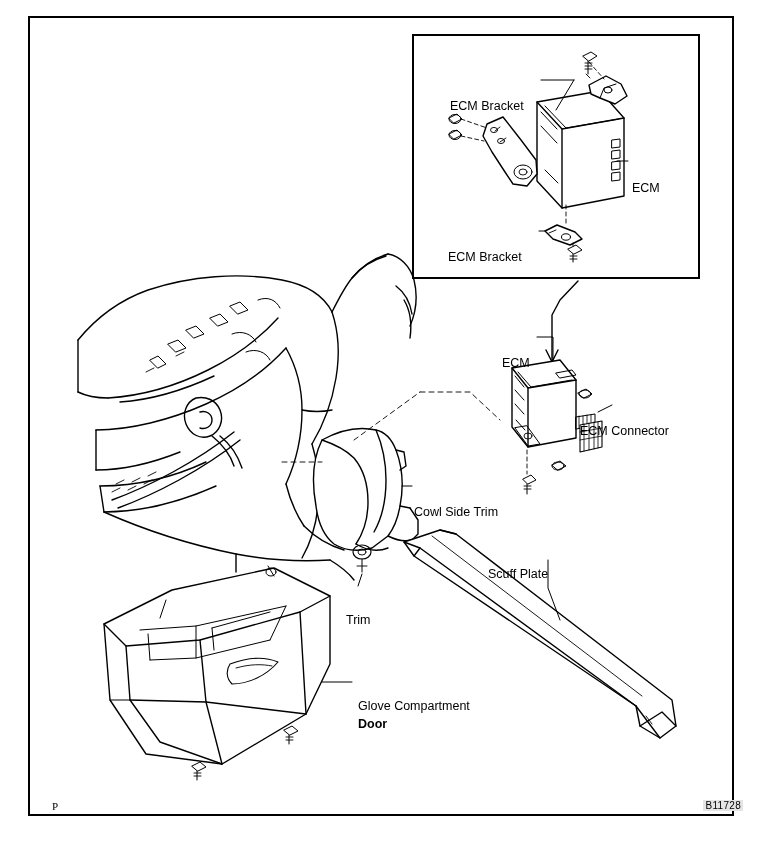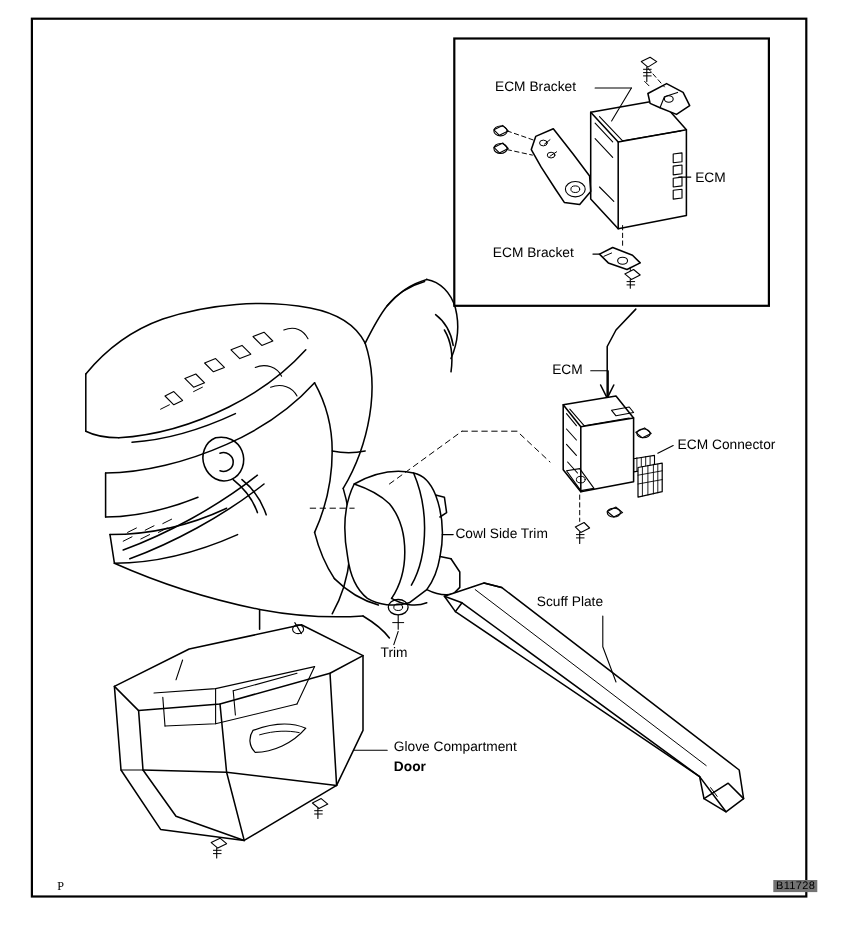--- a/index.html
+++ b/index.html
@@ -35,37 +35,38 @@
     border: 2px solid #000;
     box-sizing: border-box;
     background: transparent;
   }
   .label {
     position: absolute;
     font-size: 12.5px;
     color: #000;
     white-space: nowrap;
     line-height: 1.25;
+    margin-top: 27px;
   }
   .corner-p {
     position: absolute;
     left: 52px;
     top: 800px;
     font-size: 11px;
     font-family: "Liberation Serif", serif;
     color: #000;
   }
   .code {
     position: absolute;
     right: 36px;
     top: 800px;
     font-size: 10px;
     letter-spacing: 0.3px;
     color: #000;
-    background: #737373;
+    background: #e5e5e5;
     padding: 0 2px;
   }
   svg.art {
     position: absolute;
     left: 0;
     top: 0;
     width: 779px;
     height: 841px;
     pointer-events: none;
   }
@@ -294,21 +295,21 @@
   </svg>
 
   <div class="label" style="left:450px; top:72px;">ECM Bracket</div>
 
   <div class="label" style="left:632px; top:154px;">ECM</div>
 
   <div class="label" style="left:448px; top:223px;">ECM Bracket</div>
 
   <div class="label" style="left:502px; top:329px;">ECM</div>
 
-  <div class="label" style="left:616px; top:397px;">ECM Connector</div>
+  <div class="label" style="left:580px; top:397px;">ECM Connector</div>
 
   <div class="label" style="left:414px; top:478px;">Cowl Side Trim</div>
 
   <div class="label" style="left:346px; top:586px;">Trim</div>
 
   <div class="label" style="left:488px; top:540px;">Scuff Plate</div>
 
   <div class="label" style="left:358px; top:672px;text-align:center;">Glove Compartment</div>
 
   <div class="label" style="left:358px; top:690px;font-weight:bold;">Door</div>

